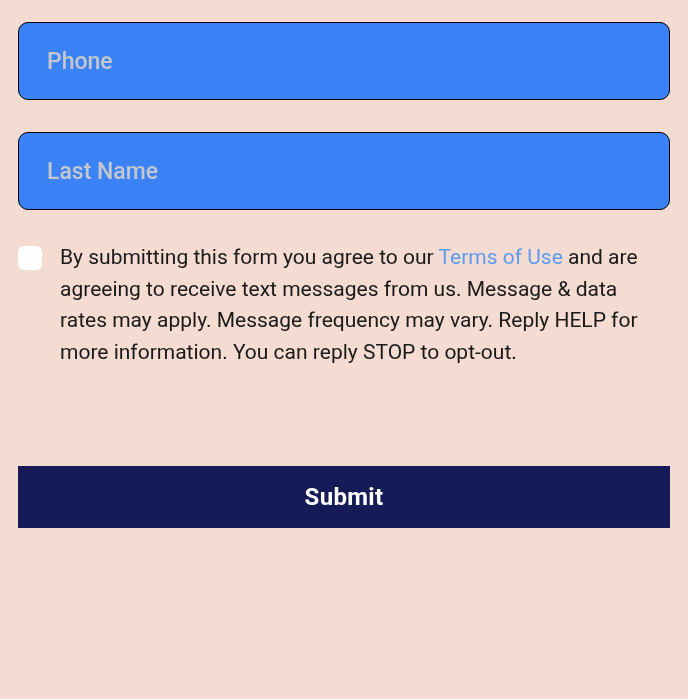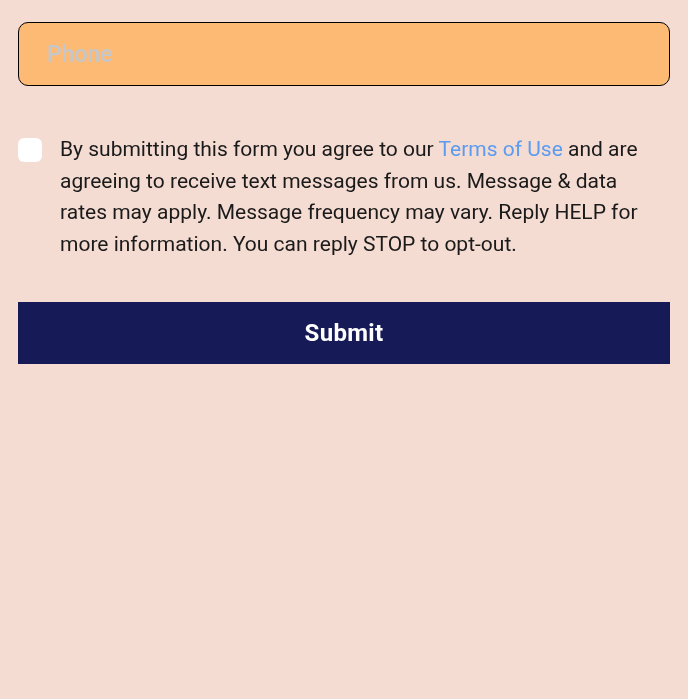--- a/index.html
+++ b/index.html
@@ -8,22 +8,22 @@
     background: #f5dcd3;
     font-family: -apple-system, BlinkMacSystemFont, "Segoe UI", Roboto, Helvetica, Arial, sans-serif;
     padding: 22px 18px 22px 18px;
   }
   .form-wrap {
     display: flex;
     flex-direction: column;
   }
   .field {
     width: 100%;
-    height: 64px;
-    background: #fdba74;
+    height: 78px;
+    background: #3b82f6;
     border: 1.5px solid #000;
     border-radius: 10px;
     margin-bottom: 32px;
     padding: 0 28px;
     display: flex;
     align-items: center;
   }
   .field input {
     width: 100%;
     border: none;
@@ -35,21 +35,21 @@
     font-family: inherit;
   }
   .field input::placeholder {
     color: #c4c7cc;
     opacity: 1;
   }
   .consent-row {
     display: flex;
     align-items: flex-start;
     gap: 18px;
-    margin-top: 16px;
+    margin-top: 0;
     padding-left: 0;
     padding-right: 10px;
   }
   .cb {
     flex: 0 0 auto;
     width: 24px;
     height: 24px;
     border-radius: 6px;
     background: #ffffff;
     border: none;
@@ -62,21 +62,21 @@
     font-size: 21px;
     line-height: 1.5;
     color: #1a1a1a;
     font-weight: 400;
   }
   .consent-text a {
     color: #5b9bf0;
     text-decoration: none;
   }
   .submit-btn {
-    margin-top: 42px;
+    margin-top: 98px;
     width: 100%;
     height: 62px;
     background: #161a56;
     color: #ffffff;
     border: none;
     font-size: 24px;
     font-weight: 700;
     letter-spacing: 0.3px;
     cursor: pointer;
     font-family: inherit;
@@ -85,20 +85,23 @@
 </head>
 <body>
 
 <form class="form-wrap">
 
   <div class="field">
     <input type="text" placeholder="Phone" value="" style="">
   </div>
 
 
+  <div class="field">
+    <input type="text" placeholder="Last Name" value="" style="">
+  </div>
 
 
   <div class="consent-row">
     <input type="checkbox" class="cb" style="">
     <p class="consent-text">
       <span>By submitting this form you agree to our </span><a href="#">Terms of Use</a><span> and are agreeing to receive text messages from us. Message &amp; data rates may apply. Message frequency may vary. Reply HELP for more information. You can reply STOP to opt-out.</span>
     </p>
   </div>
 
   <button type="button" class="submit-btn">Submit</button>

